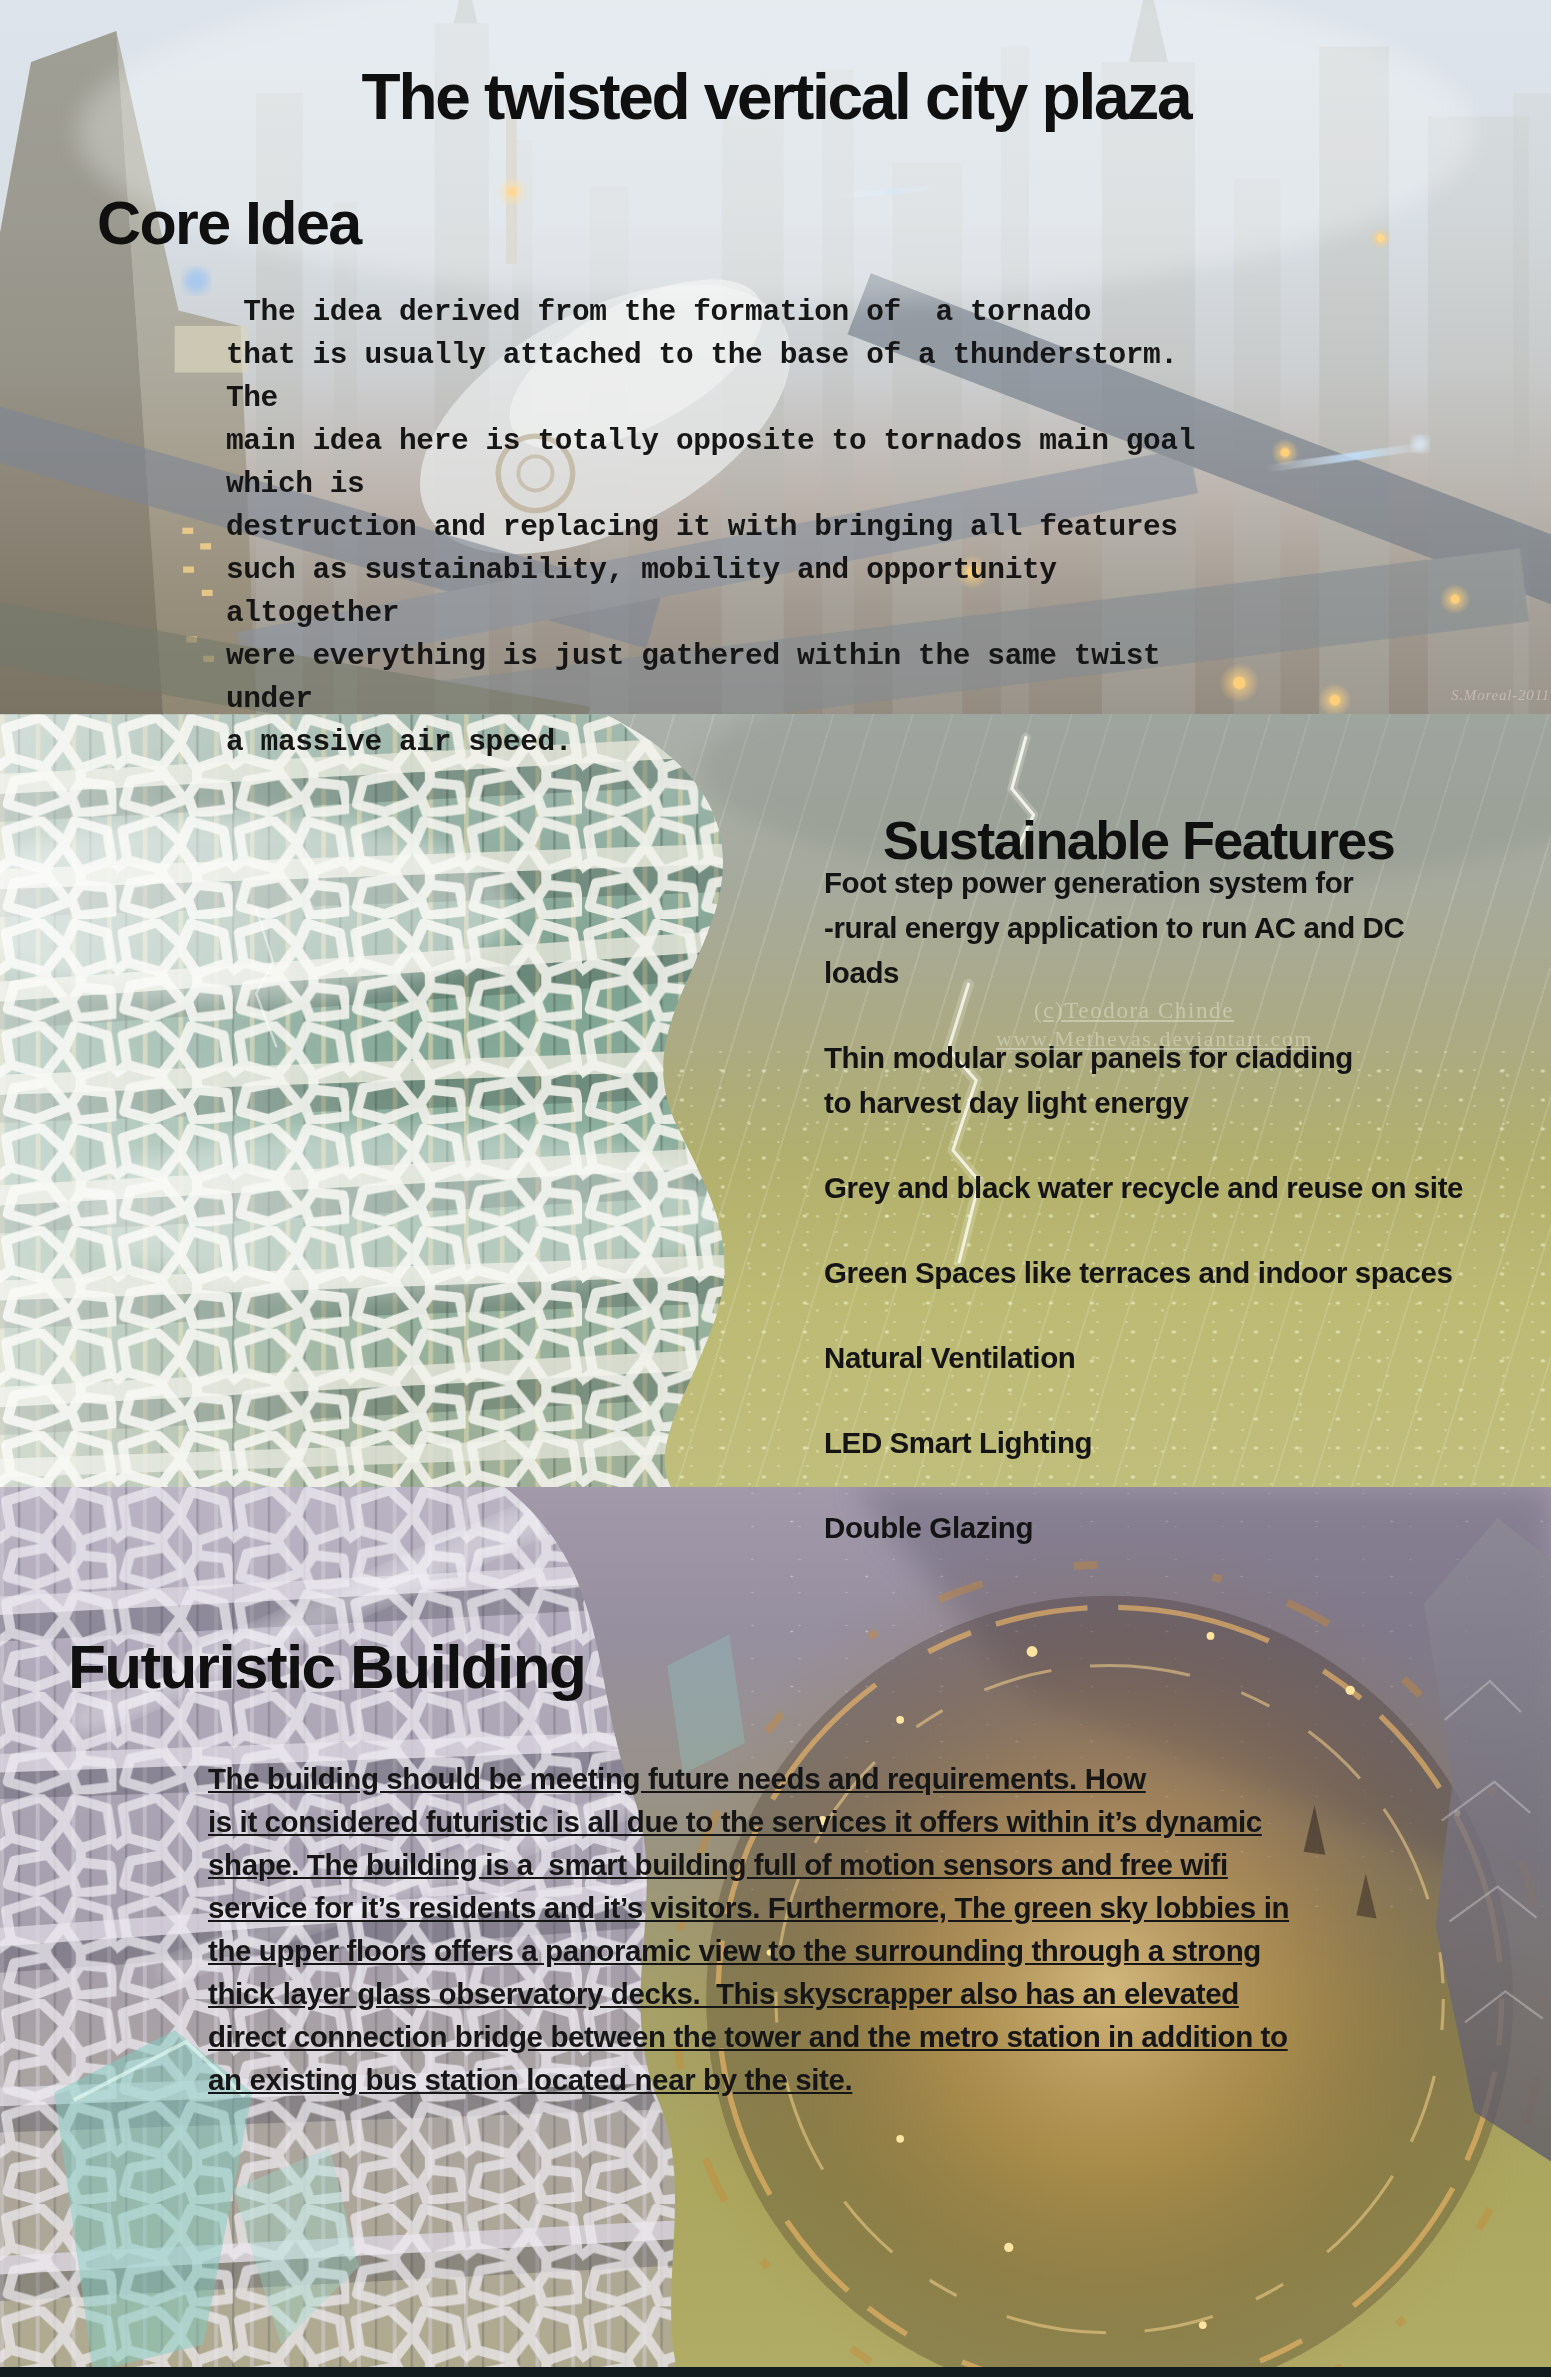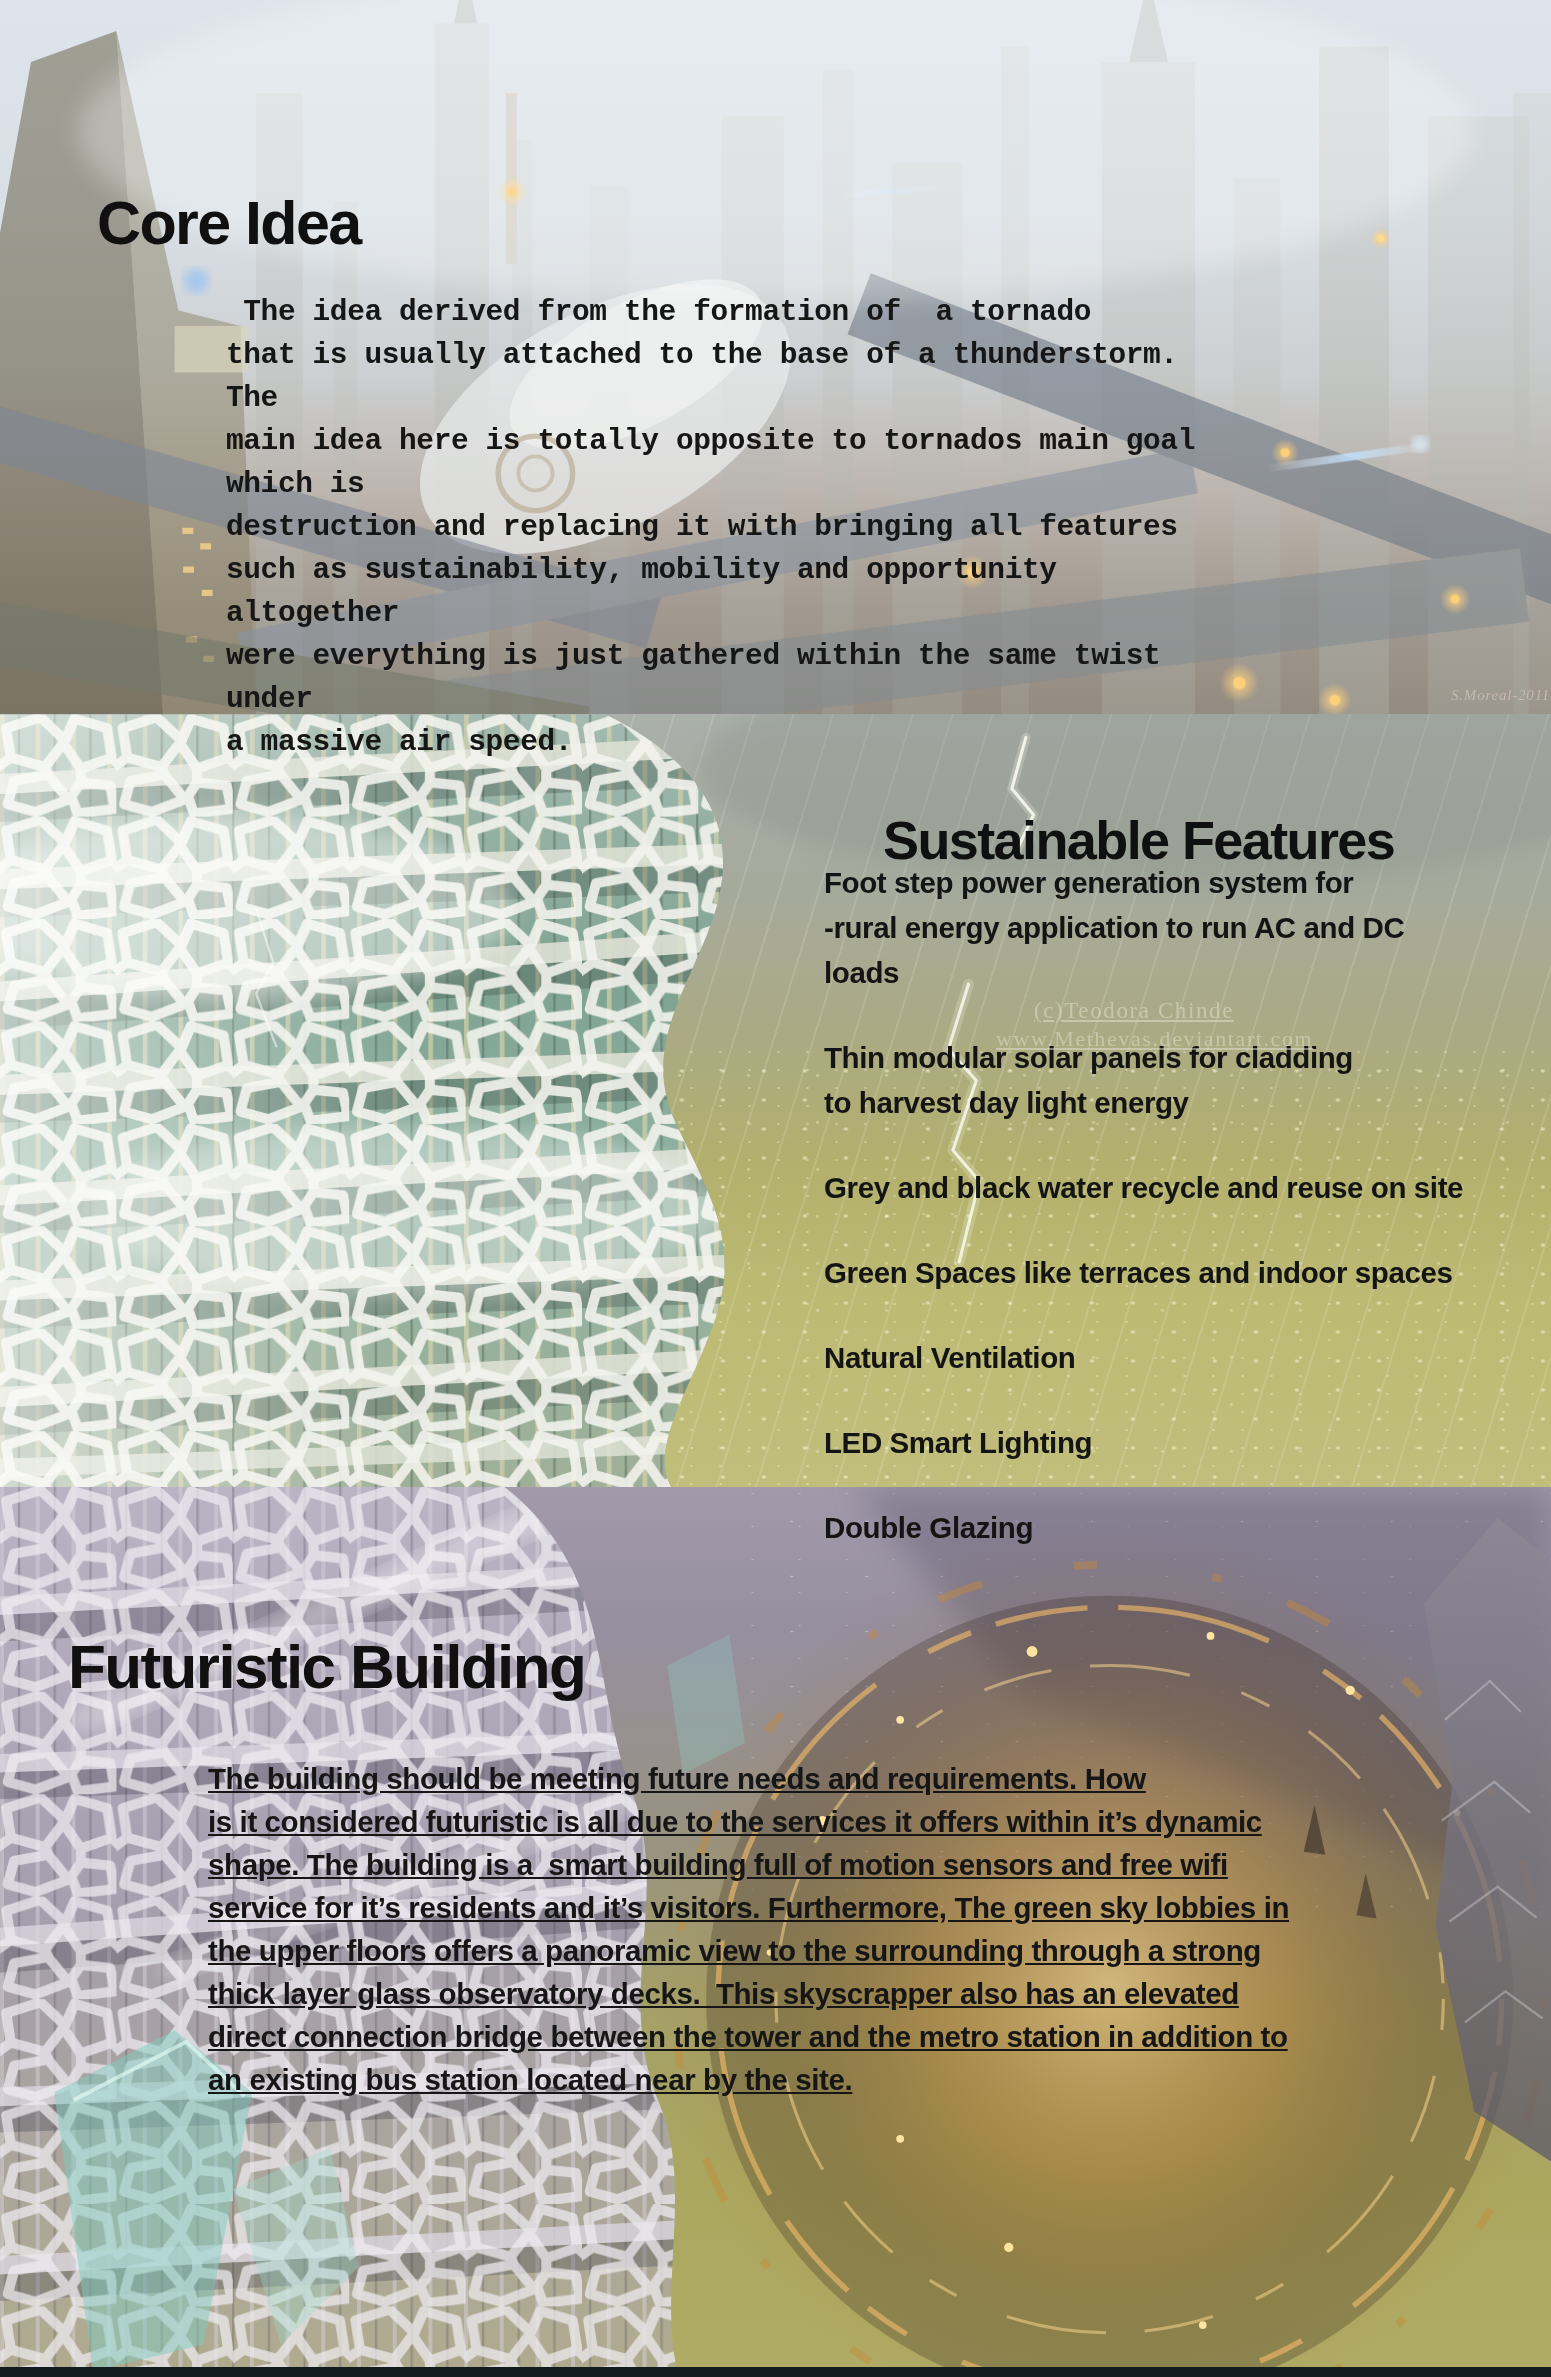--- a/index.html
+++ b/index.html
@@ -349,20 +349,21 @@
         <polygon points="70,780 225,700 325,780 262,1105 120,1140" fill="#7fccc0" opacity=".5"></polygon>
         <polygon points="300,905 425,852 462,1005 362,1105" fill="#9adccf" opacity=".35"></polygon>
         <polyline points="95,790 240,715 315,785" fill="none" stroke="#eafff9" stroke-width="5" opacity=".6"></polyline>
         <polygon points="860,230 940,190 960,330 880,370" fill="#8fd2c6" opacity=".3"></polygon>
       </g>
     </svg>
   </div>
 
   <div class="footer-strip"></div>
 
+  <h1 class="txt h-title">The twisted vertical city plaza</h1>
 
   <h2 class="txt h-core">Core Idea</h2>
   <p class="txt b-core"> The idea derived from the formation of  a tornado
 that is usually attached to the base of a thunderstorm. The
 main idea here is totally opposite to tornados main goal which is
 destruction and replacing it with bringing all features
 such as sustainability, mobility and opportunity altogether
 were everything is just gathered within the same twist under
 a massive air speed.</p>
 

